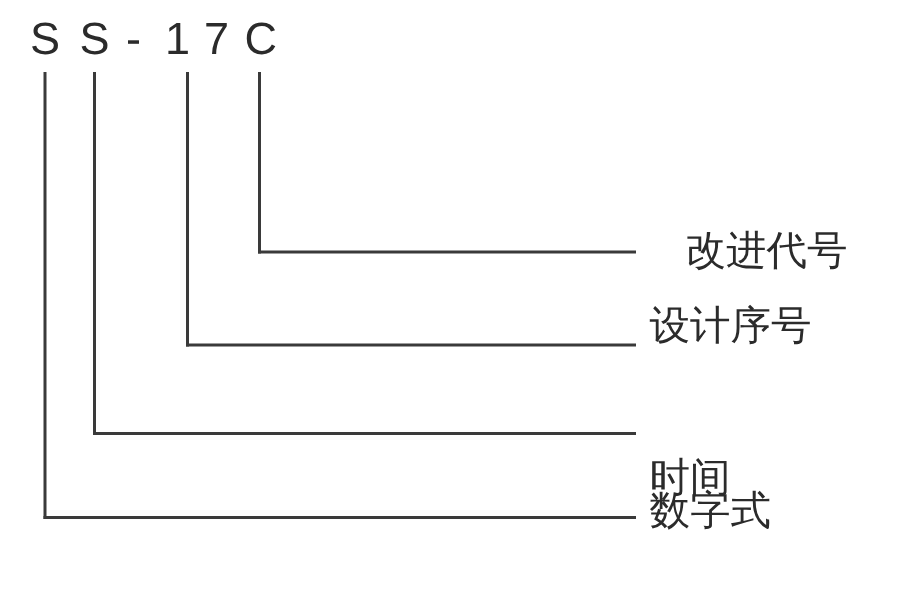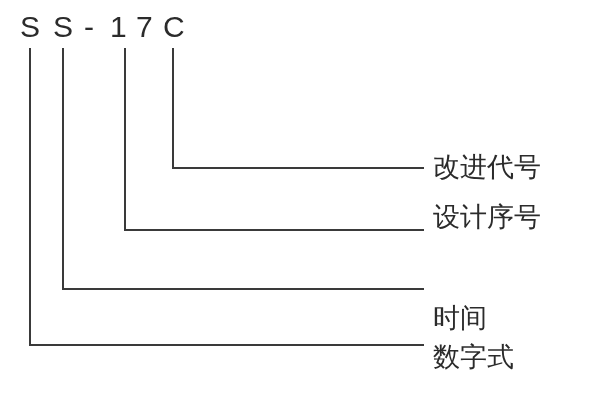--- a/index.html
+++ b/index.html
@@ -36,24 +36,24 @@
   .conn-3{left:29px;top:48px;width:393px;height:296px;}
   .label{
     position:absolute;
     left:433px;
     font-size:27px;
     color:#2b2b2b;
     font-weight:500;
     white-space:nowrap;
     line-height:30px;
   }
-  .label-0{top:152px;}
+  .label-0{top:152px;margin-left:24px;}
   .label-1{top:202px;}
   .label-2{top:284px;margin-top:19px;}
-  .label-3{top:342px;}
+  .label-3{top:325px;}
 </style>
 </head>
 <body>
 
 <div class="stage">
 
   <span class="code-char char-0">S</span>
   <span class="code-char char-1">S</span>
   <span class="code-char char-2">-</span>
   <span class="code-char char-3">1</span>

